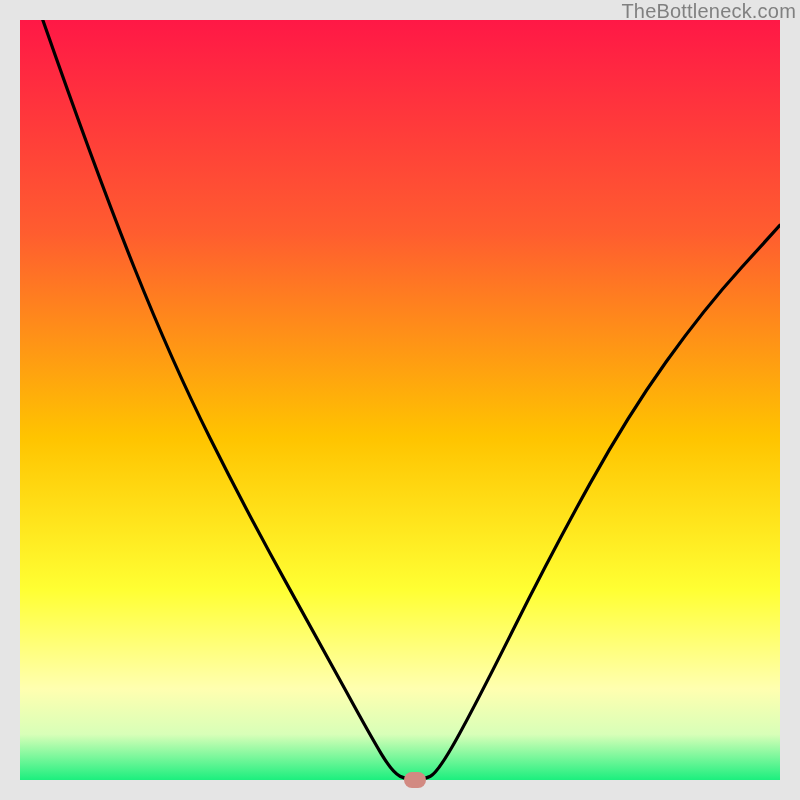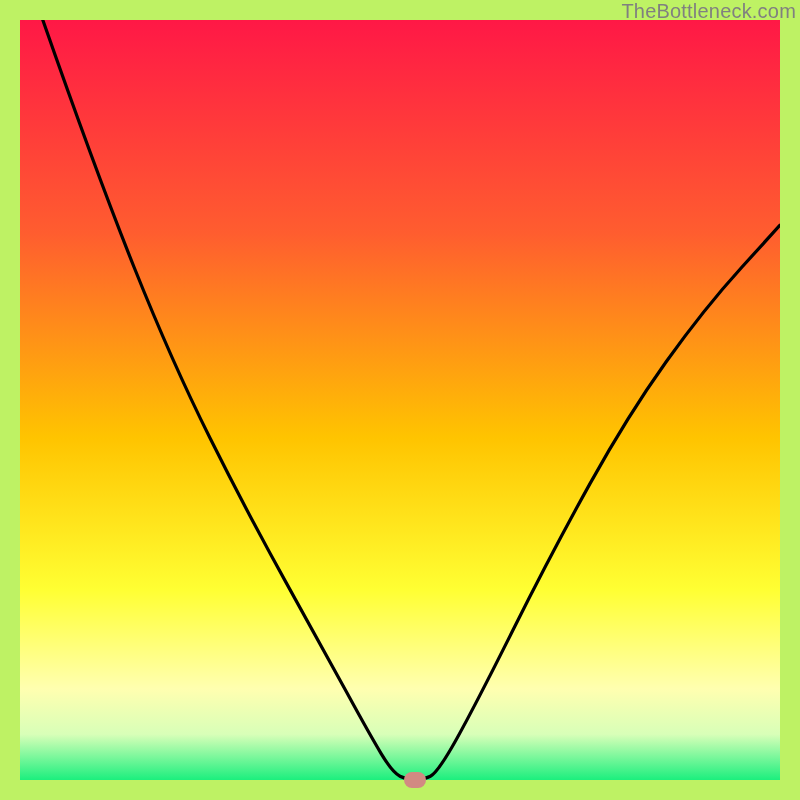--- a/index.html
+++ b/index.html
@@ -8,21 +8,21 @@
     width: 800px;
     height: 800px;
     overflow: hidden;
     background: #000;
     font-family: Arial, Helvetica, sans-serif;
   }
   .chart-wrap {
     position: relative;
     width: 800px;
     height: 800px;
-    background: #bef264;
+    background: #e5e5e5;
   }
   .plot-area {
     position: absolute;
     left: 20px;
     top: 20px;
     width: 760px;
     height: 760px;
   }
   .gradient-bg {
     position: absolute;

